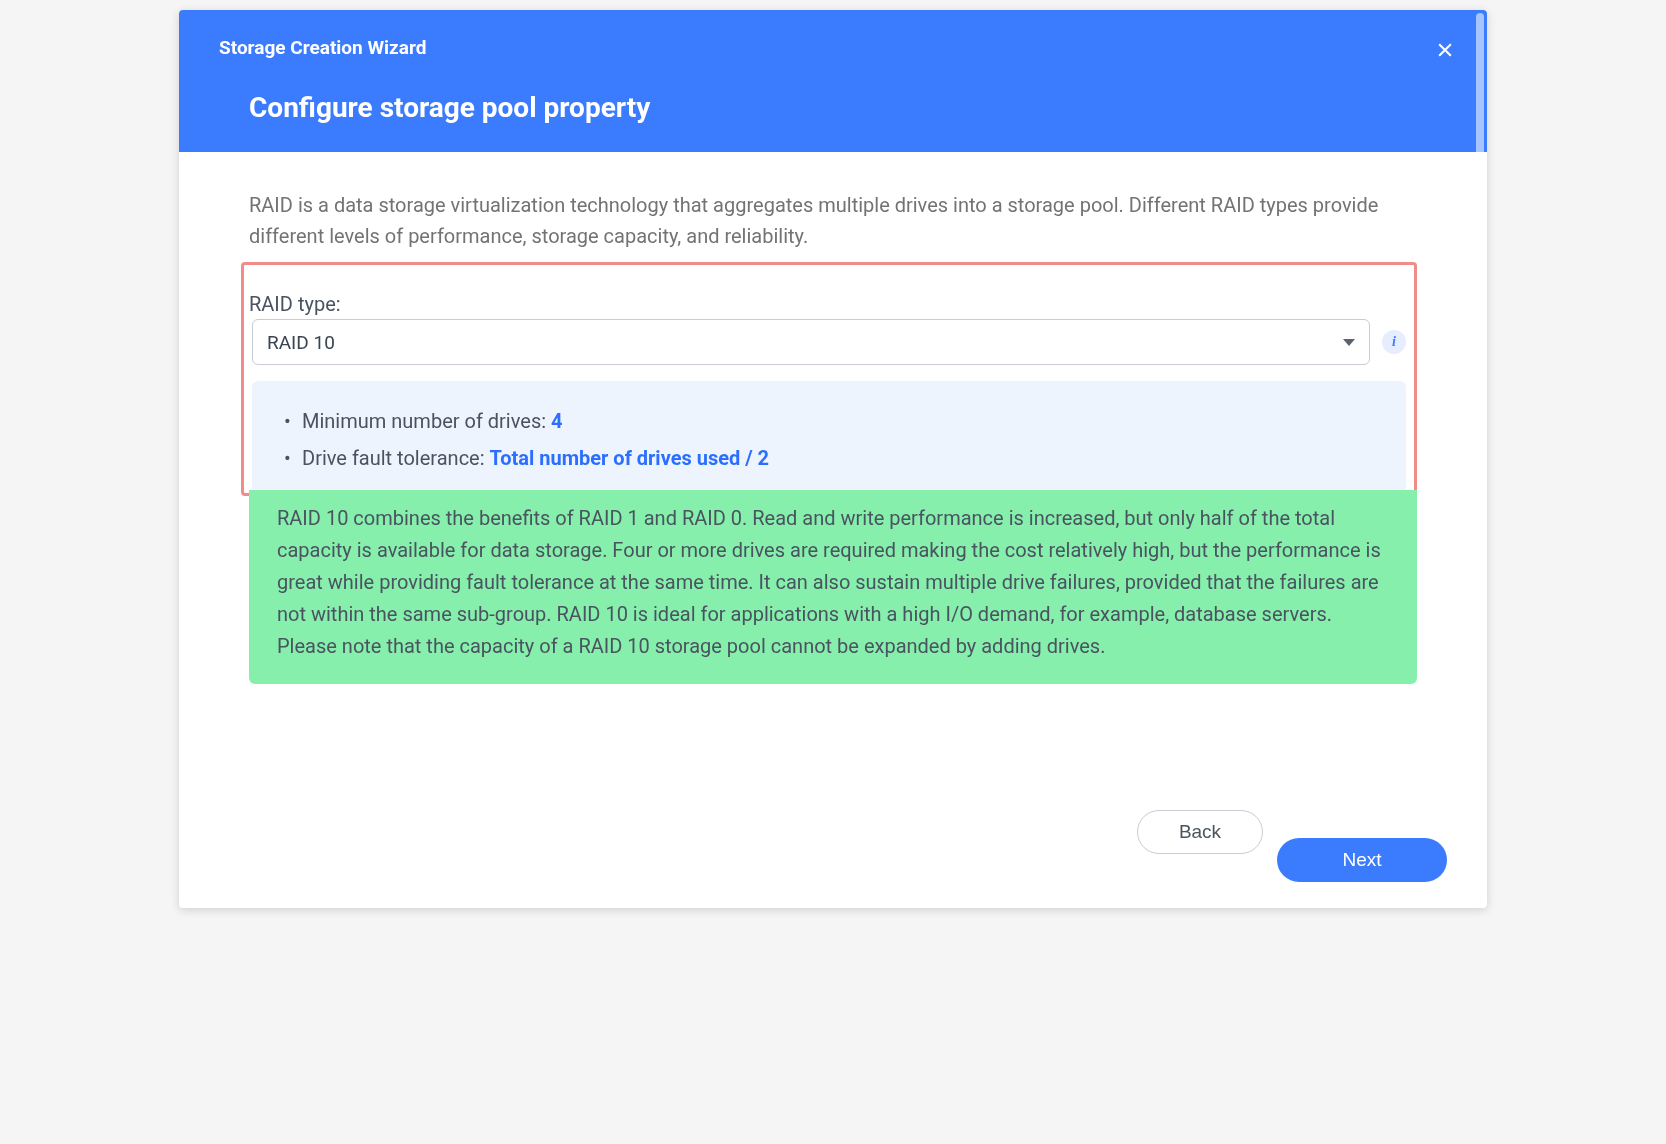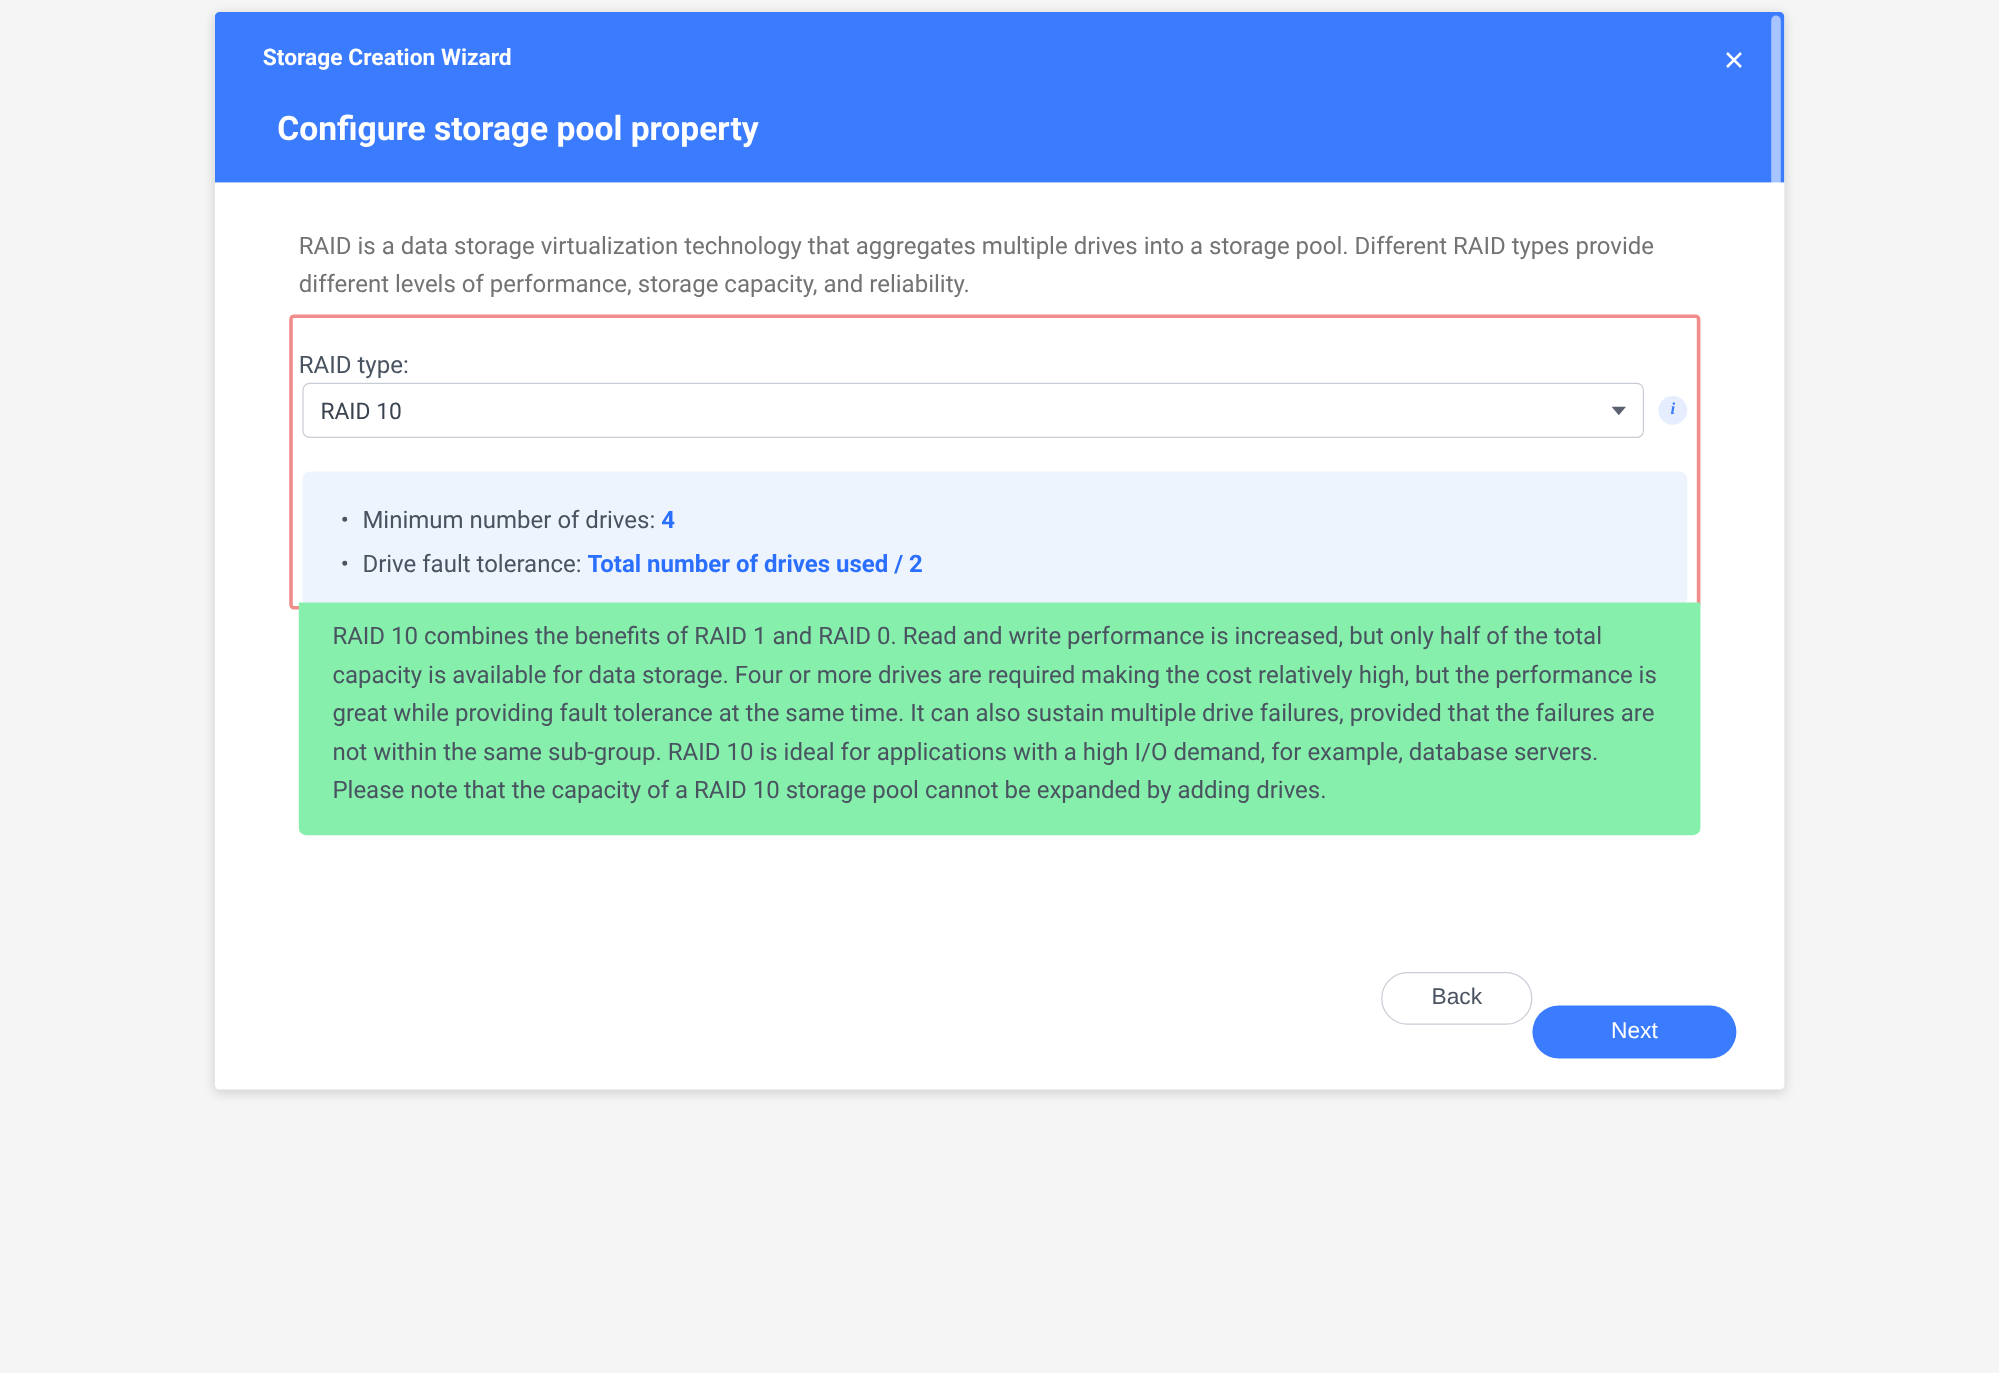--- a/index.html
+++ b/index.html
@@ -36,21 +36,21 @@
     .wizard-title {
       font-size: 19px;
       font-weight: 700;
       margin-bottom: 32px;
       color: #ffffff;
     }
     
     .page-title {
       font-size: 28px;
       font-weight: 700;
-      margin-left: 12px;
+      margin-left: 30px;
       color: #ffffff;
     }
     
     .close-btn {
       position: absolute;
       top: 26px;
       right: 28px;
       width: 28px;
       height: 28px;
       cursor: pointer;
@@ -184,26 +184,27 @@
     .info-desc {
       font-size: 20px;
       line-height: 1.6;
       color: #4a5360;
       padding: 0 28px 22px 28px;
     }
 
     .info-panel-wrap {
        background: #eef4fe;
        border-radius: 6px;
-       margin-top: 28px;
+       margin-top: 16px;
     }
     
     .dialog-footer {
       display: flex;
       justify-content: flex-end;
+      gap: 14px;
       padding: 18px 40px 26px 40px;
     }
     
     .btn {
       min-width: 126px;
       height: 44px;
       border-radius: 22px;
       font-size: 19px;
       font-weight: 400;
       border: none;

